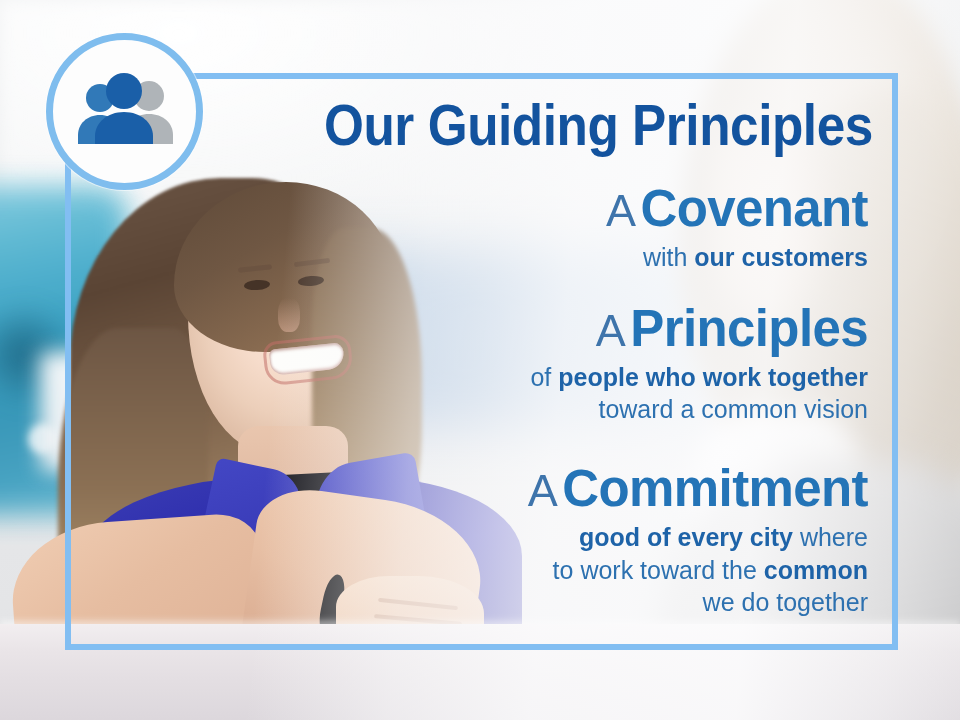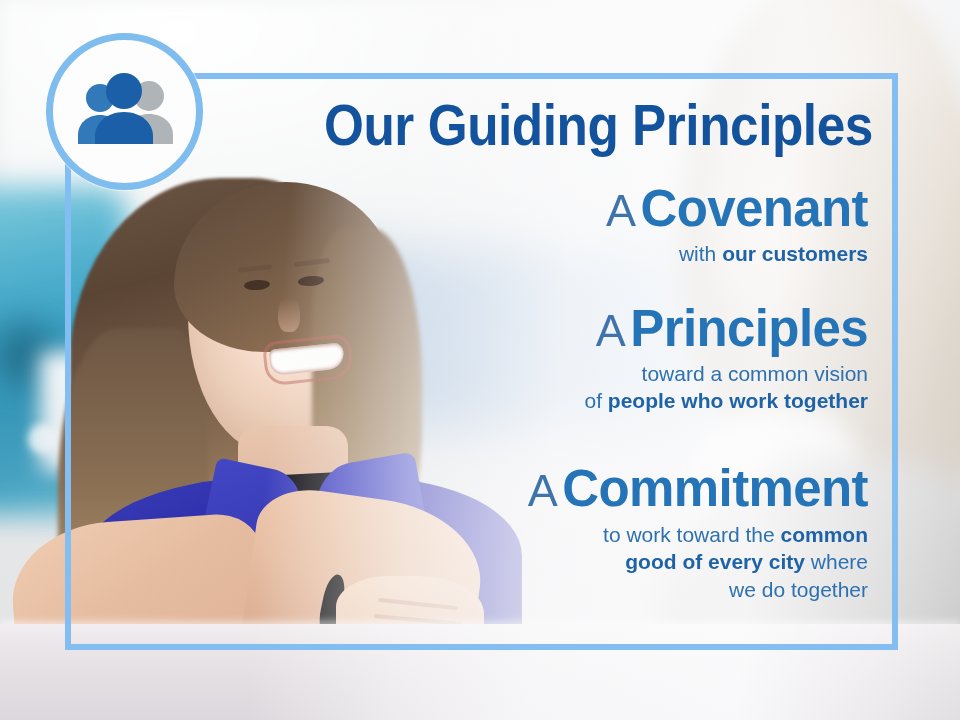--- a/index.html
+++ b/index.html
@@ -334,21 +334,21 @@
     letter-spacing:0px;
   }
   .p-head .word {
     font-weight:bold;
     font-size:51px;
     color:#2474B7;
     letter-spacing:-.6px;
   }
   .p-sub {
     font-family:"Liberation Sans", sans-serif;
-    font-size:21px;
+    font-size:25px;
     line-height:1.28;
     color:#2d71b0;
     margin-top:6px;
     white-space:nowrap;
   }
   .p-sub b { font-weight:bold; color:#1e63a8; }
   .p-sub .reg { font-weight:normal; }
 
   
   #principle-0 { top:182px; }
@@ -461,31 +461,31 @@
           <div><span class="reg">with </span><b>our customers</b></div>
         </div>
     </div>
 
     <div class="principle" id="principle-1">
       <div class="p-head">
         <span class="art">A</span>
         <span class="word">Principles</span>
       </div>
       <div class="p-sub">
+          <div><span class="reg">of </span><b>people who work together</b></div>
           <div><span class="reg">toward a common vision</span></div>
-          <div><span class="reg">of </span><b>people who work together</b></div>
         </div>
     </div>
 
     <div class="principle" id="principle-2">
       <div class="p-head">
         <span class="art">A</span>
         <span class="word">Commitment</span>
       </div>
       <div class="p-sub">
+          <div><b>good of every city</b><span class="reg"> where</span></div>
           <div><span class="reg">to work toward the </span><b>common</b></div>
-          <div><b>good of every city</b><span class="reg"> where</span></div>
           <div><span class="reg">we do together</span></div>
         </div>
     </div>
 
   </div>
 </div>
 
 </body></html>

